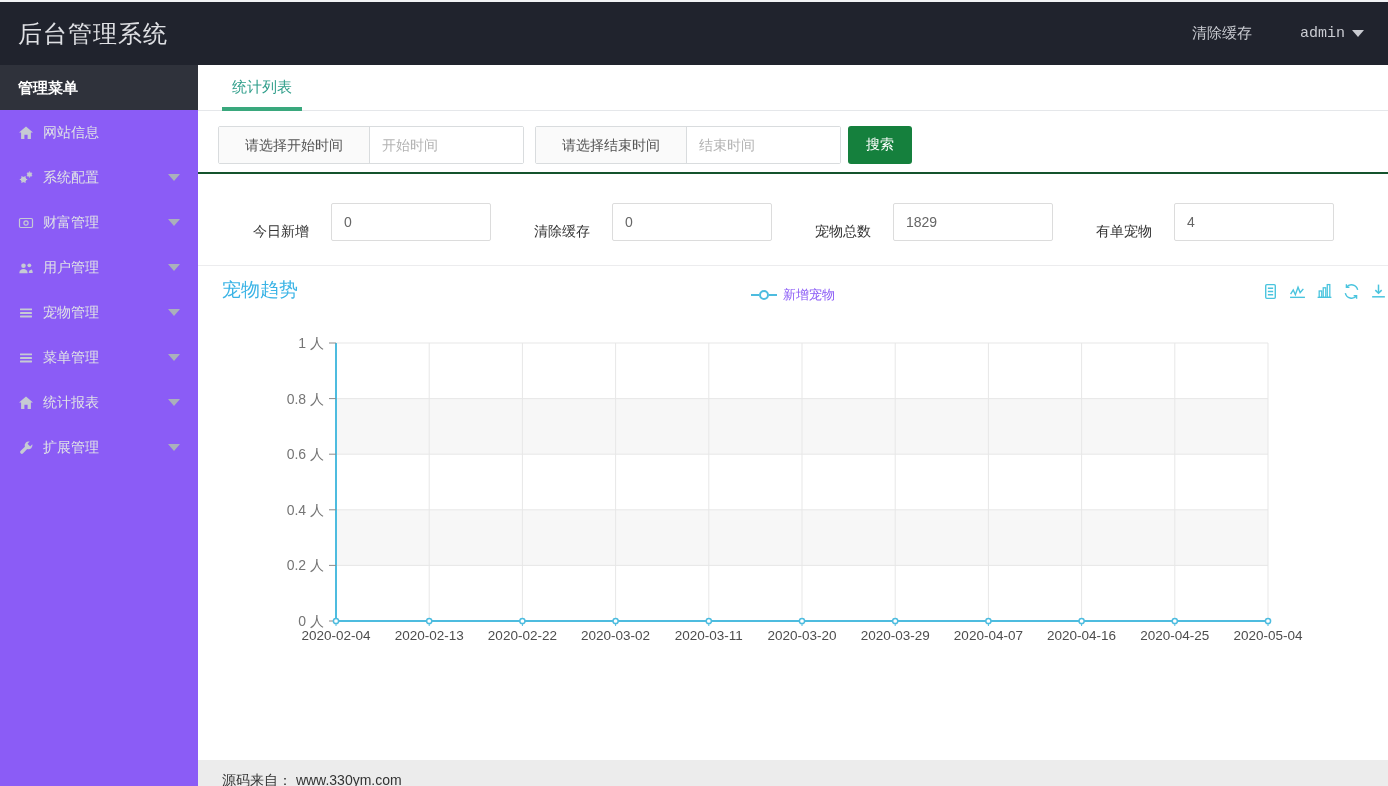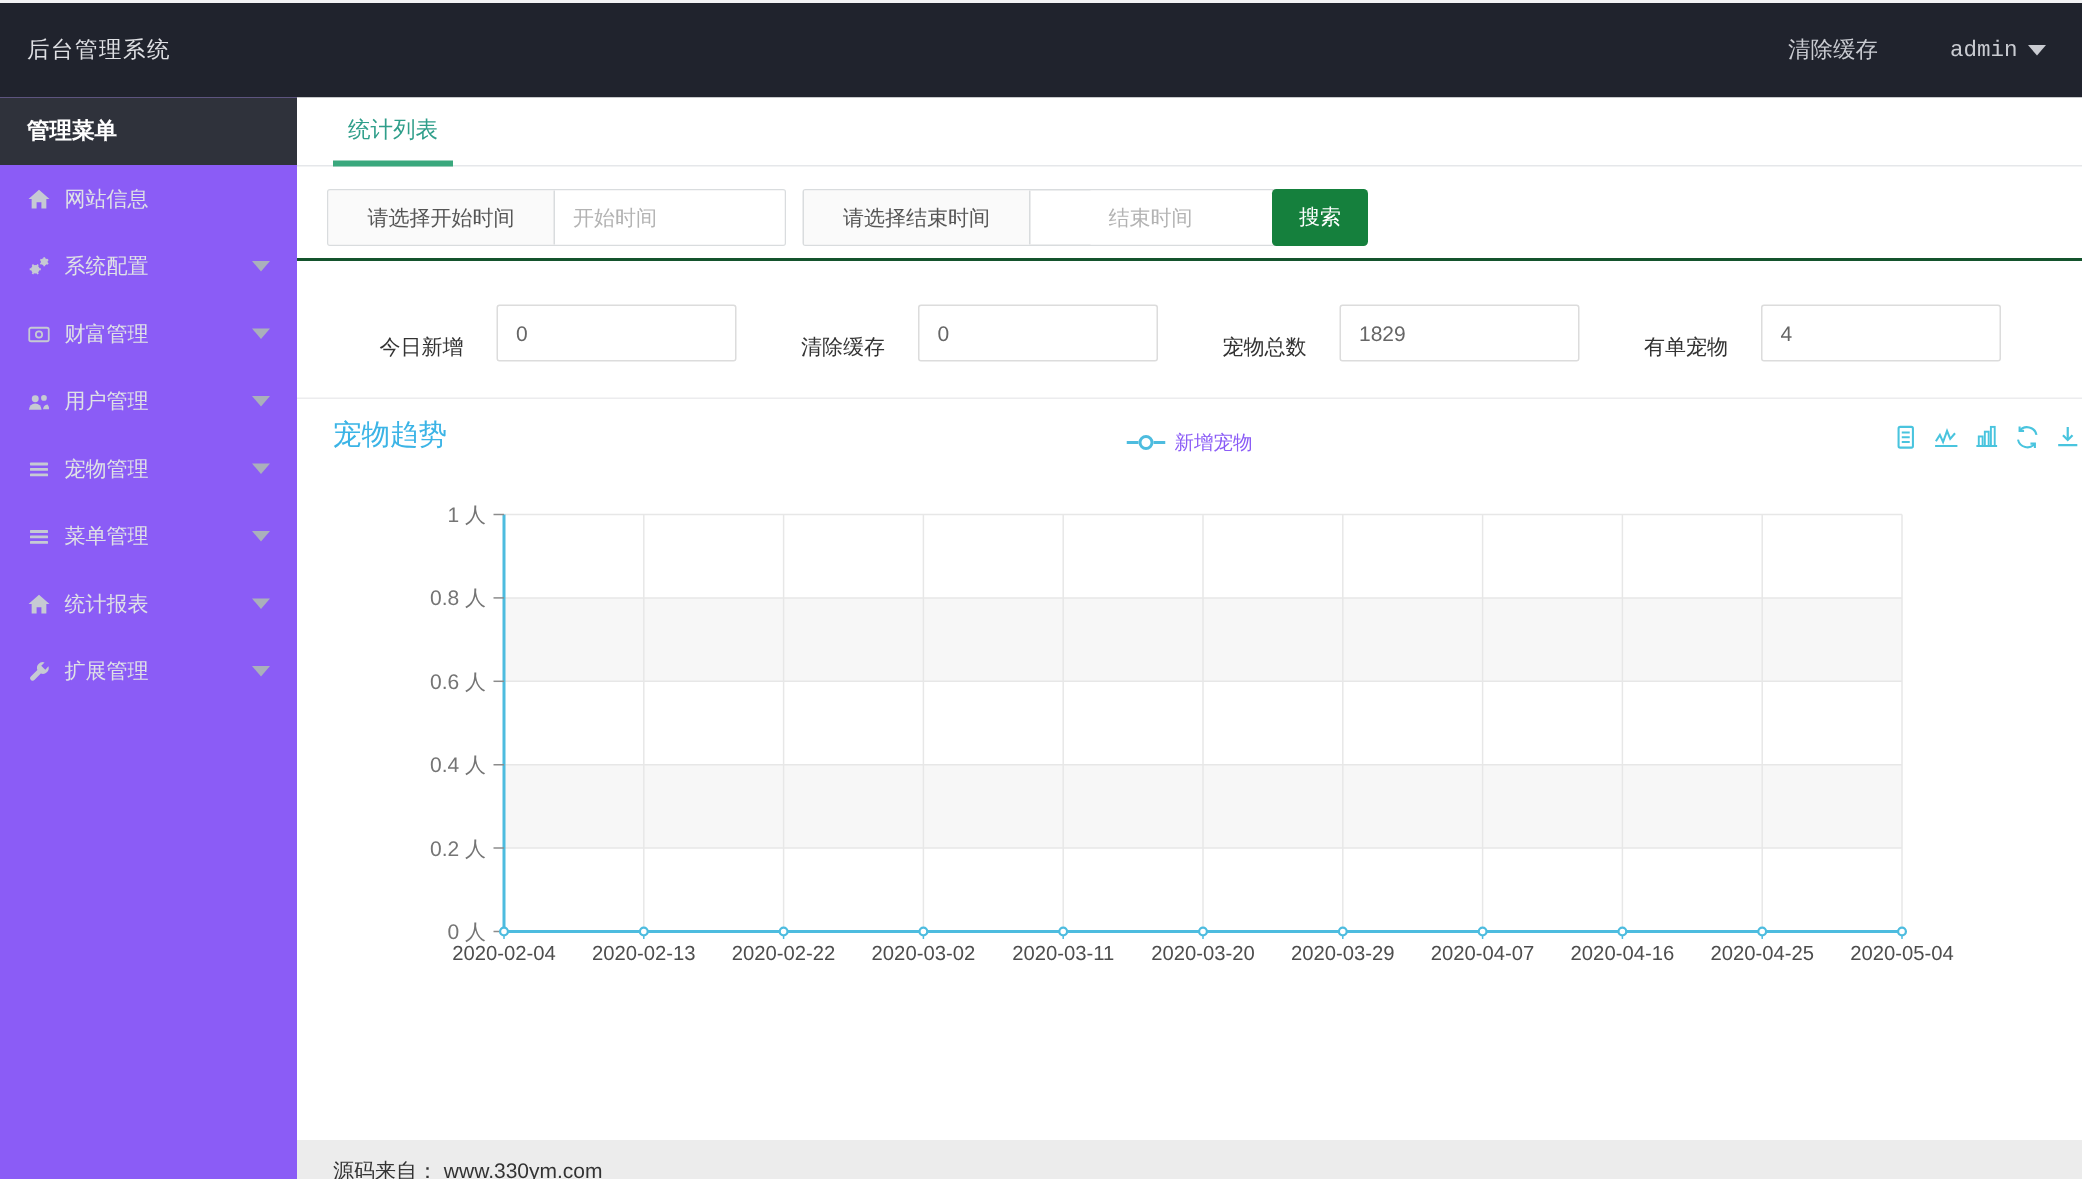--- a/index.html
+++ b/index.html
@@ -7,21 +7,21 @@
   body {
     position: relative; overflow: hidden; background: #fff;
     font-family: "Liberation Sans", "DejaVu Sans", sans-serif;
   }
   .top-strip { position:absolute; left:0; top:0; width:100%; height:2px; background:#f1f2f4; }
   
   .topbar {
     position:absolute; left:0; top:2px; width:100%; height:63px;
     background:#20232d; display:flex; align-items:center;
   }
-  .topbar-title { color:#dfe0e4; font-size:15px; margin-left:18px; letter-spacing:1px;font-family:Liberation Serif, serif; }
+  .topbar-title { color:#dfe0e4; font-size:24px; margin-left:18px; letter-spacing:1px;font-family:Liberation Serif, serif; }
   .topbar-right { margin-left:auto; display:flex; align-items:center; margin-right:24px;font-family:Liberation Mono, monospace; }
   .clear-cache { color:#c9cbd1; font-size:15px; margin-right:48px; cursor:pointer; }
   .user-menu { color:#c9cbd1; font-size:15px; display:flex; align-items:center; cursor:pointer; }
   .caret-down {
     display:inline-block; width:0; height:0; margin-left:7px;
     border-left:6px solid transparent; border-right:6px solid transparent; border-top:7px solid #c9cbd1;
   }
   
   .sidebar { position:absolute; left:0; top:65px; width:198px; bottom:0; background:#8b5cf6; }
   .sidebar-header {
@@ -43,21 +43,21 @@
   .tabbar { position:relative; height:46px; border-bottom:1px solid #e5e7ea; padding-left:24px; display:flex; }
   .tab { position:relative; height:46px; line-height:44px; padding:0 10px; color:#2f9e8a; font-size:15px; cursor:pointer; }
   .tab-underline { position:absolute; left:0; right:0; bottom:0; height:4px; background:#3aa87d; }
   
   .search-row { position:relative; height:63px; border-bottom:2px solid #14532d; }
   .input-group {
     position:absolute; top:15px; height:38px; display:flex;
     border:1px solid #d9dcde; border-radius:2px; background:#fff;
   }
   .input-group.g1 { left:20px; }
-  .input-group.g2 { left:337px;gap:40px; }
+  .input-group.g2 { left:337px; }
   .ig-label {
     background:#fafafa; border-right:1px solid #d9dcde; padding:0 26px;
     line-height:36px; font-size:14px; color:#555; white-space:nowrap;
   }
   .ig-input { border:none; outline:none; width:153px; padding:0 12px; font-size:14px; color:#333; }
   .ig-input::placeholder { color:#b3b3b3; }
   .search-btn {
     position:absolute; left:650px; top:15px; width:64px; height:38px;
     background:#15803d; border:none; border-radius:3px; color:#fff; font-size:14px; cursor:pointer;
     font-family:inherit;

